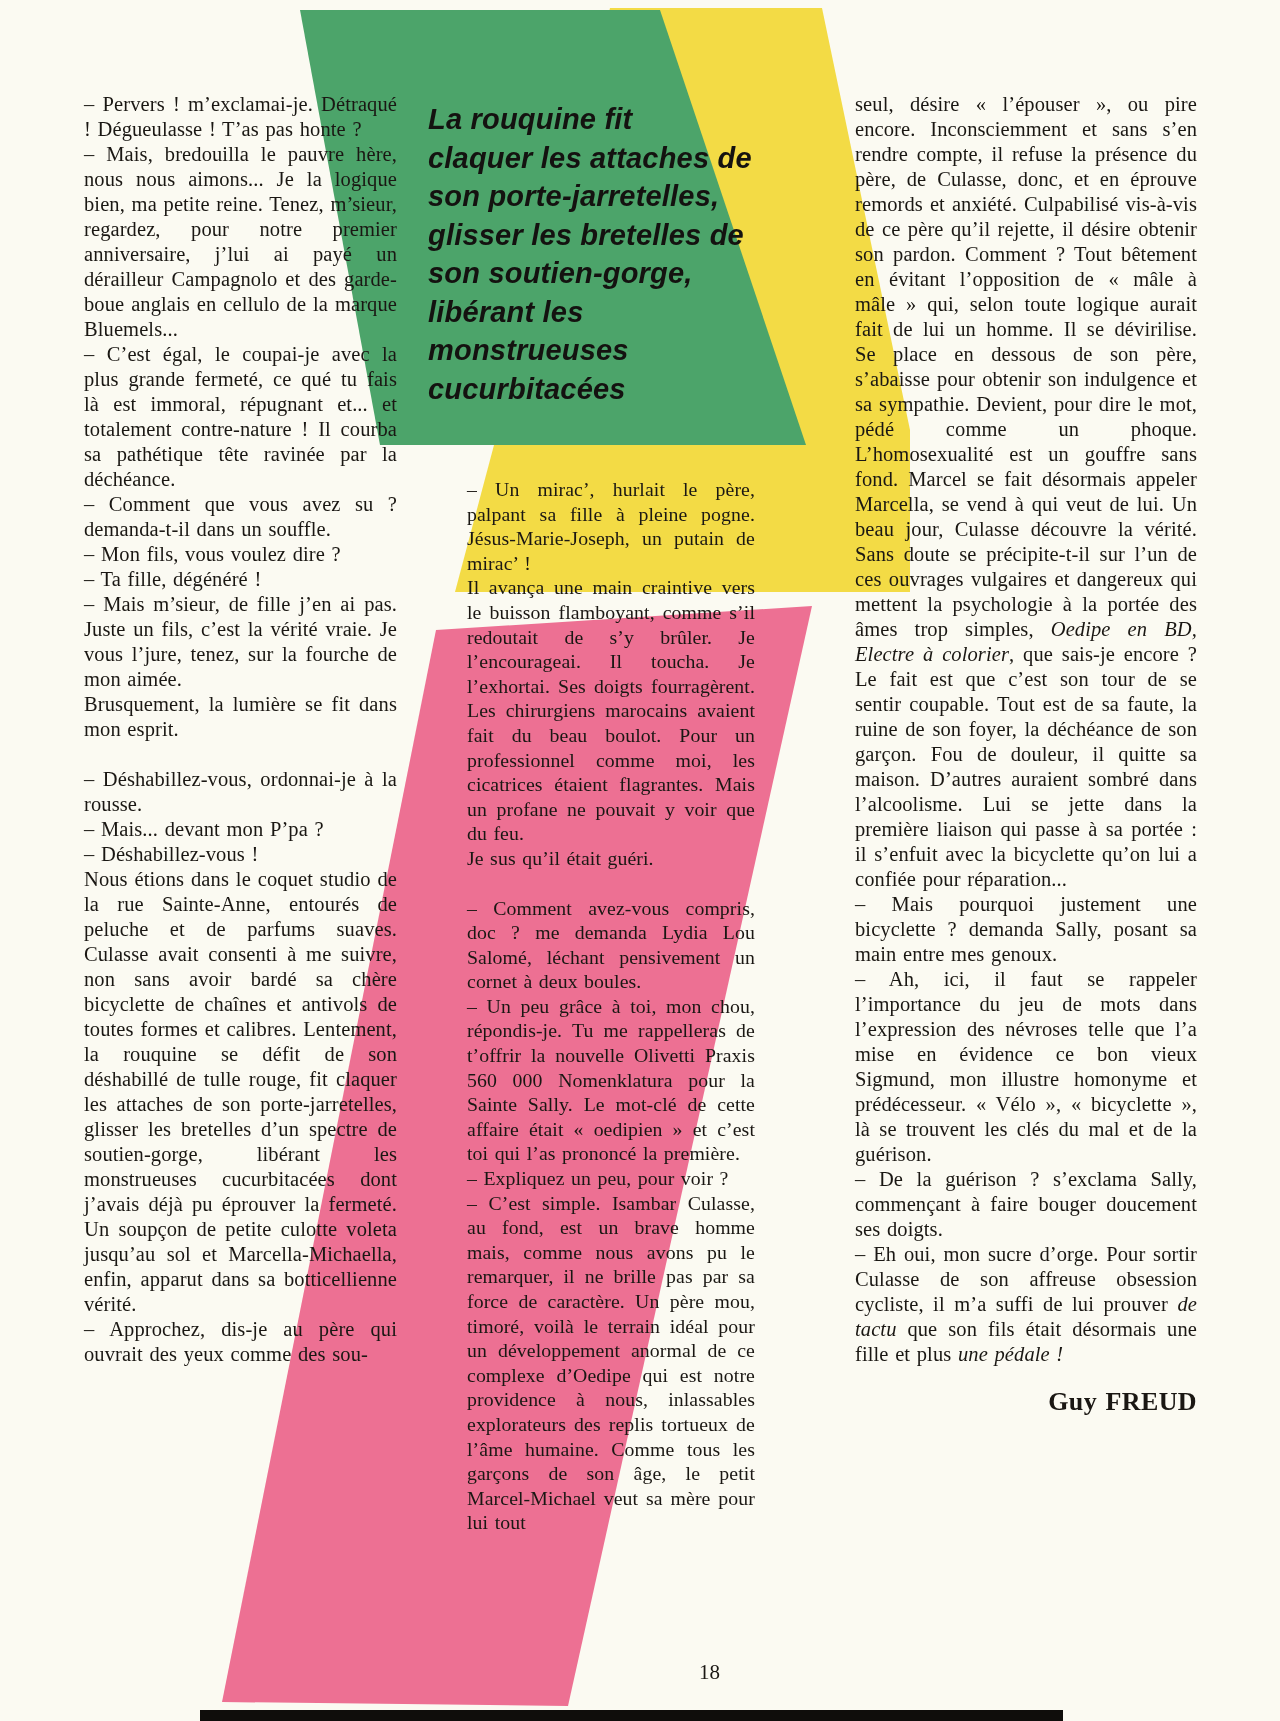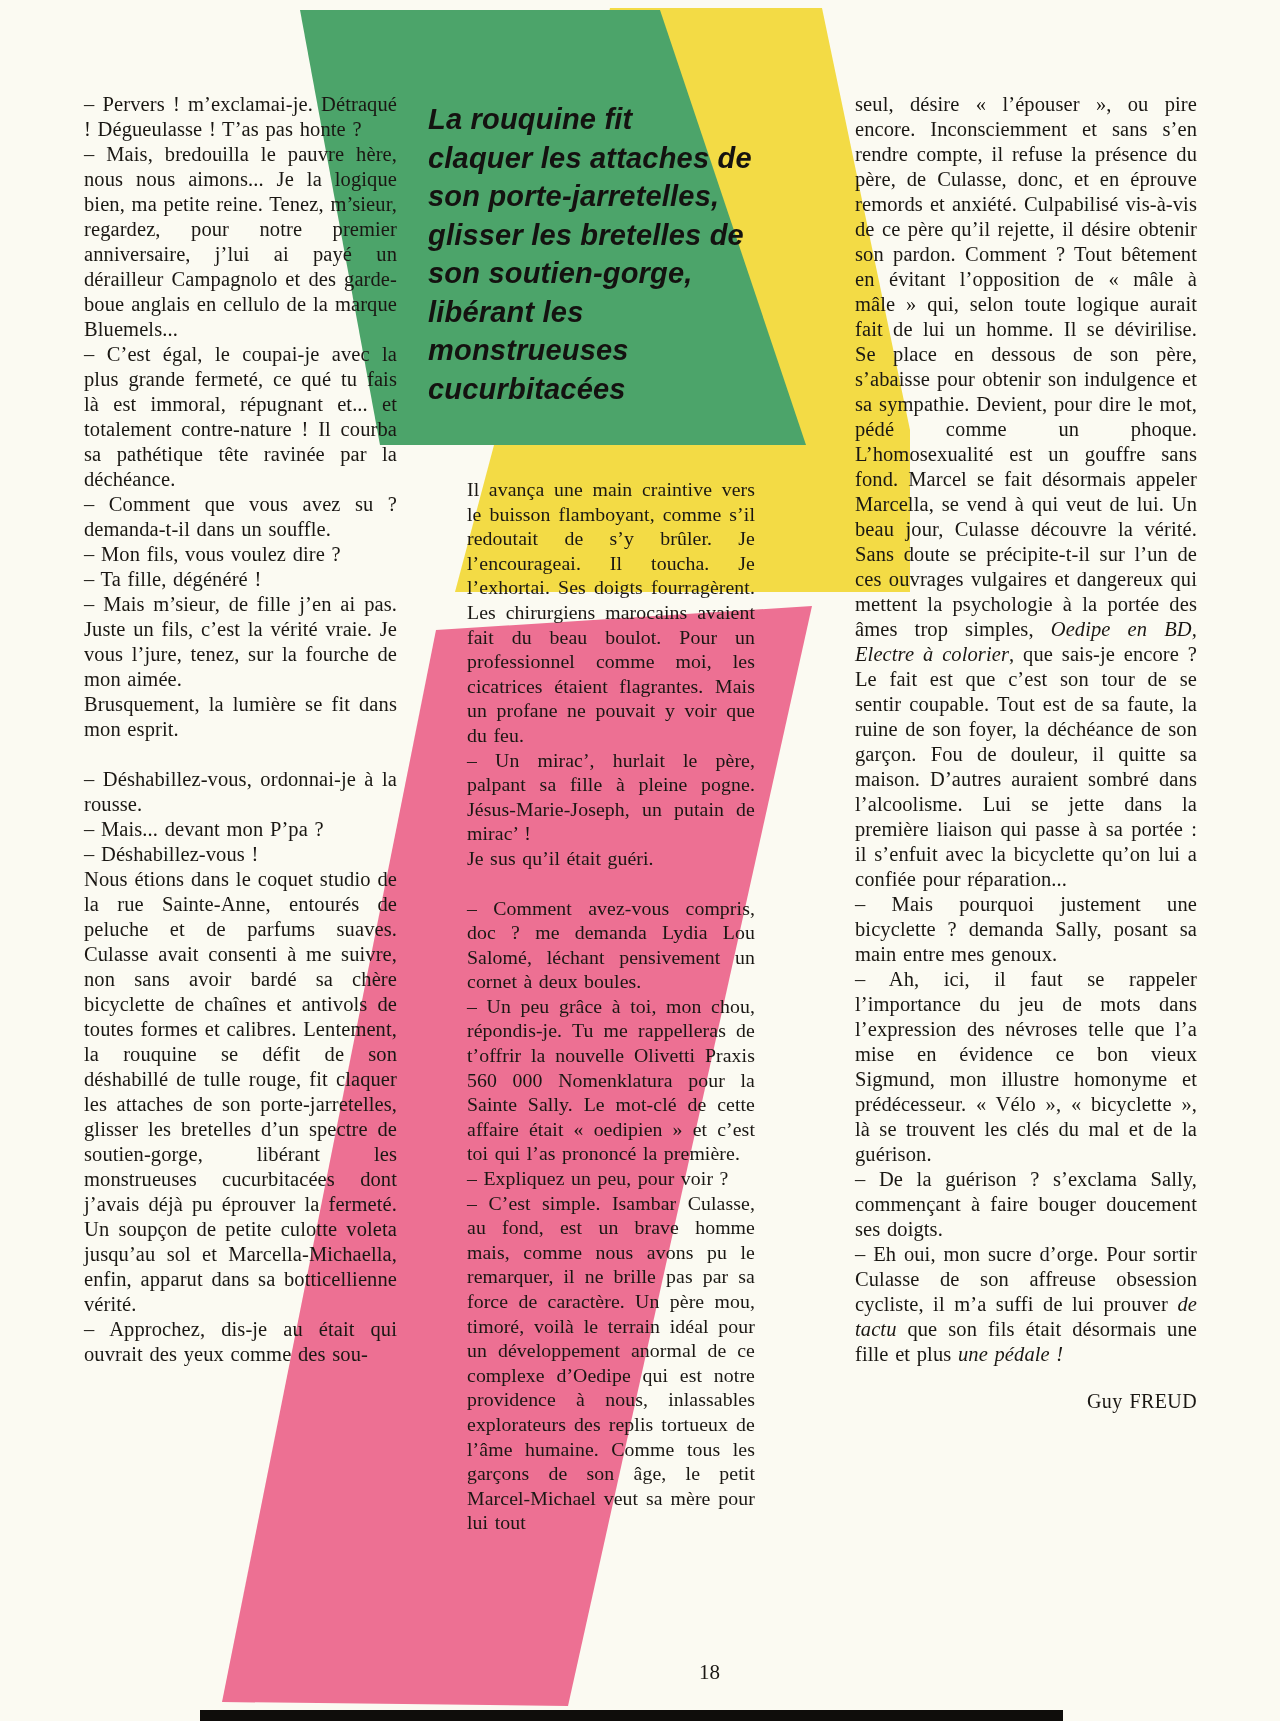--- a/index.html
+++ b/index.html
@@ -7,21 +7,21 @@
         background:#fbfaf2;color:#1a1713;font-family:"Liberation Serif",serif}
   .shapes{position:absolute;left:0;top:0;z-index:1}
   .col{position:absolute;z-index:2;font-size:20.5px;line-height:25px;text-align:justify;
        word-spacing:1.4px;letter-spacing:.1px}
   .para{margin:0;padding:0}
   .para.gap{margin-top:25px}
   .it{font-style:italic}
   .quote{position:absolute;z-index:2;font-family:"Liberation Sans",sans-serif;
          font-weight:bold;font-style:italic;font-size:29px;line-height:38.5px;
          letter-spacing:.2px;color:#141210}
-  .signature{text-align:right;margin-top:22px;font-weight:normal;font-size:20px;
+  .signature{text-align:right;margin-top:22px;font-weight:bold;font-size:26px;
              letter-spacing:.4px}
   .pageno{position:absolute;z-index:2;text-align:right;font-size:21px;width:160px}
   .bottom-bar{position:absolute;z-index:3;height:11px}
 </style>
 </head>
 <body>
 
 <div class="page" style="background: rgb(251, 250, 242); color: rgb(26, 23, 19);">
 
   <svg class="shapes" width="1280" height="1721" viewBox="0 0 1280 1721">
@@ -38,26 +38,26 @@
       <p class="para"><span>– C’est égal, le coupai-je avec la plus grande fermeté, ce qué tu fais là est immoral, répugnant et... et totalement contre-nature ! Il courba sa pathétique tête ravinée par la déchéance.</span></p>
       <p class="para"><span>– Comment que vous avez su ? demanda-t-il dans un souffle.</span></p>
       <p class="para"><span>– Mon fils, vous voulez dire ?</span></p>
       <p class="para"><span>– Ta fille, dégénéré !</span></p>
       <p class="para"><span>– Mais m’sieur, de fille j’en ai pas. Juste un fils, c’est la vérité vraie. Je vous l’jure, tenez, sur la fourche de mon aimée.</span></p>
       <p class="para"><span>Brusquement, la lumière se fit dans mon esprit.</span></p>
       <p class="para gap"><span>– Déshabillez-vous, ordonnai-je à la rousse.</span></p>
       <p class="para"><span>– Mais... devant mon P’pa ?</span></p>
       <p class="para"><span>– Déshabillez-vous !</span></p>
       <p class="para"><span>Nous étions dans le coquet studio de la rue Sainte-Anne, entourés de peluche et de parfums suaves. Culasse avait consenti à me suivre, non sans avoir bardé sa chère bicyclette de chaînes et antivols de toutes formes et calibres. Lentement, la rouquine se défit de son déshabillé de tulle rouge, fit claquer les attaches de son porte-jarretelles, glisser les bretelles d’un spectre de soutien-gorge, libérant les monstrueuses cucurbitacées dont j’avais déjà pu éprouver la fermeté. Un soupçon de petite culotte voleta jusqu’au sol et Marcella-Michaella, enfin, apparut dans sa botticellienne vérité.</span></p>
-      <p class="para"><span>– Approchez, dis-je au était qui ouvrait des yeux comme des sou-</span></p>
+      <p class="para"><span>– Approchez, dis-je au père qui ouvrait des yeux comme des sou-</span></p>
     </div>
 
   <div class="col" style="left:467px;top:477px;width:288px;font-size:19.8px;line-height:24.6px">
+      <p class="para"><span>– Un mirac’, hurlait le père, palpant sa fille à pleine pogne. Jésus-Marie-Joseph, un putain de mirac’ !</span></p>
       <p class="para"><span>Il avança une main craintive vers le buisson flamboyant, comme s’il redoutait de s’y brûler. Je l’encourageai. Il toucha. Je l’exhortai. Ses doigts fourragèrent. Les chirurgiens marocains avaient fait du beau boulot. Pour un professionnel comme moi, les cicatrices étaient flagrantes. Mais un profane ne pouvait y voir que du feu.</span></p>
-      <p class="para"><span>– Un mirac’, hurlait le père, palpant sa fille à pleine pogne. Jésus-Marie-Joseph, un putain de mirac’ !</span></p>
       <p class="para"><span>Je sus qu’il était guéri.</span></p>
       <p class="para gap"><span>– Comment avez-vous compris, doc ? me demanda Lydia Lou Salomé, léchant pensivement un cornet à deux boules.</span></p>
       <p class="para"><span>– Un peu grâce à toi, mon chou, répondis-je. Tu me rappelleras de t’offrir la nouvelle Olivetti Praxis 560 000 Nomenklatura pour la Sainte Sally. Le mot-clé de cette affaire était « oedipien » et c’est toi qui l’as prononcé la première.</span></p>
       <p class="para"><span>– Expliquez un peu, pour voir ?</span></p>
       <p class="para"><span>– C’est simple. Isambar Culasse, au fond, est un brave homme mais, comme nous avons pu le remarquer, il ne brille pas par sa force de caractère. Un père mou, timoré, voilà le terrain idéal pour un développement anormal de ce complexe d’Oedipe qui est notre providence à nous, inlassables explorateurs des replis tortueux de l’âme humaine. Comme tous les garçons de son âge, le petit Marcel-Michael veut sa mère pour lui tout</span></p>
     </div>
 
   <div class="col" style="left:855px;top:92px;width:342px">
     <div>
         <p class="para"><span>seul, désire « l’épouser », ou pire encore. Inconsciemment et sans s’en rendre compte, il refuse la présence du père, de Culasse, donc, et en éprouve remords et anxiété. Culpabilisé vis-à-vis de ce père qu’il rejette, il désire obtenir son pardon. Comment ? Tout bêtement en évitant l’opposition de « mâle à mâle » qui, selon toute logique aurait fait de lui un homme. Il se dévirilise. Se place en dessous de son père, s’abaisse pour obtenir son indulgence et sa sympathie. Devient, pour dire le mot, pédé comme un phoque. L’homosexualité est un gouffre sans fond. Marcel se fait désormais appeler Marcella, se vend à qui veut de lui. Un beau jour, Culasse découvre la vérité. Sans doute se précipite-t-il sur l’un de ces ouvrages vulgaires et dangereux qui mettent la psychologie à la portée des âmes trop simples, </span><span class="it">Oedipe en BD, Electre à colorier</span><span>, que sais-je encore ? Le fait est que c’est son tour de se sentir coupable. Tout est de sa faute, la ruine de son foyer, la déchéance de son garçon. Fou de douleur, il quitte sa maison. D’autres auraient sombré dans l’alcoolisme. Lui se jette dans la première liaison qui passe à sa portée : il s’enfuit avec la bicyclette qu’on lui a confiée pour réparation...</span></p>

